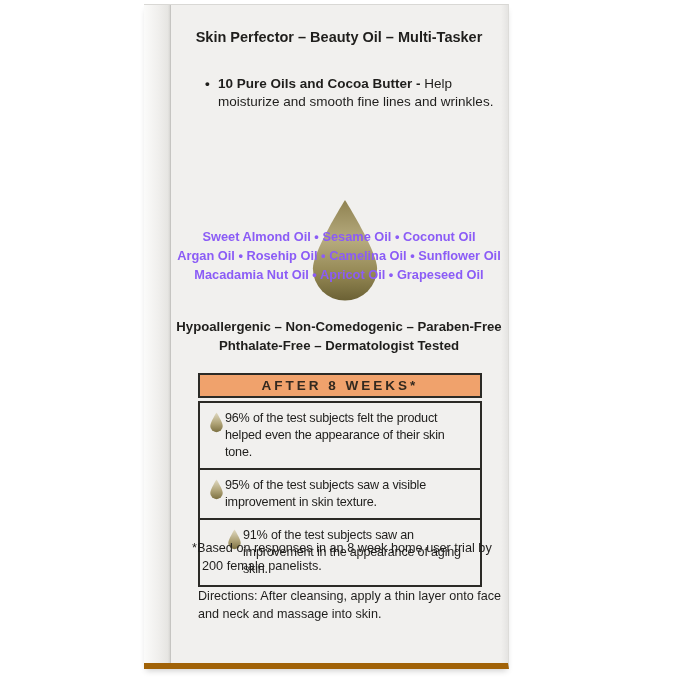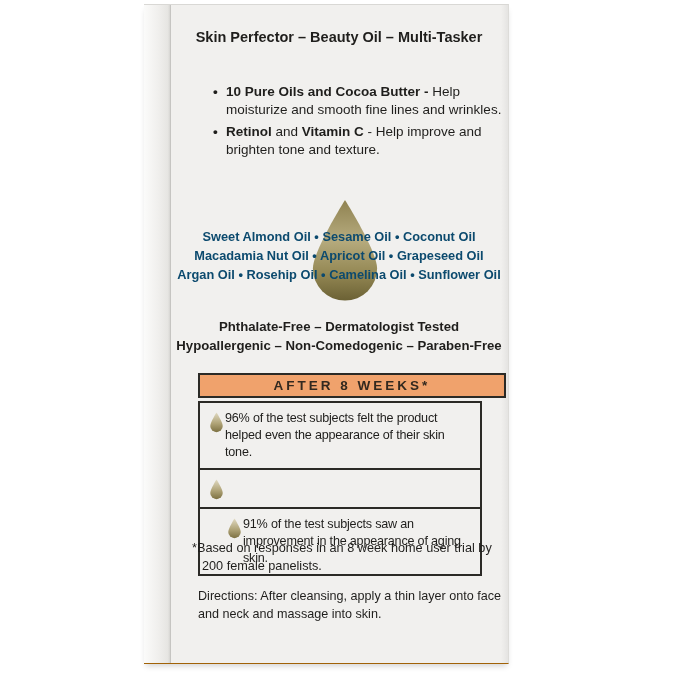--- a/index.html
+++ b/index.html
@@ -3,51 +3,51 @@
 <meta charset="utf-8">
 <style>
   html,body{margin:0;padding:0;}
   .canvas{
     position:relative;width:679px;height:679px;background:#ffffff;overflow:hidden;
     font-family:"Liberation Sans", sans-serif;color:#1f1e1c;
   }
   .package{
     position:absolute;left:144px;top:4px;width:364px;height:658px;
     background:#f1f0ee;
-    border-top:1px solid #d9d8d5;border-right:1px solid #dddcd9;border-bottom:1px solid #a16207;
+    border-top:1px solid #d9d8d5;border-right:1px solid #dddcd9;border-bottom:6px solid #a16207;
     box-shadow:0 4px 6px -2px rgba(0,0,0,0.18);
   }
   .edge{
     position:absolute;left:0;top:0;bottom:0;width:26px;
     background:linear-gradient(90deg,#fbfbfa,#f0efed 55%,#e6e5e2 92%,#d6d5d2 100%);
     border-right:1px solid #c6c5c2;
   }
   .package::after{
     content:"";position:absolute;right:0;top:0;bottom:0;width:7px;
     background:linear-gradient(90deg,rgba(0,0,0,0),rgba(0,0,0,0.05));
     pointer-events:none;
   }
   .content{position:absolute;left:26px;right:0;top:0;bottom:0;}
 
   .tagline{position:absolute;top:22px;left:0;right:0;text-align:center;
     font-weight:bold;font-size:14.5px;line-height:20px;color:#17161
 4;}
-  .bullets{position:absolute;top:70px;left:35px;width:292px;margin:8px;padding:0;list-style:none;}
+  .bullets{position:absolute;top:70px;left:35px;width:292px;margin:0;padding:0;list-style:none;}
   .bullets li{position:relative;padding-left:13px;margin:0 0 4px 0;font-size:13.5px;line-height:18px;}
   .bullets li::before{content:"\2022";position:absolute;left:0;top:0;font-weight:bold;}
   .bullets b{font-weight:bold;}
 
   .big-drop{position:absolute;left:130px;top:192px;width:90px;height:108px;}
   .oils{position:absolute;top:222px;left:0;right:0;text-align:center;
-    font-weight:bold;font-size:12.8px;line-height:19px;color:#0c4a6e;}
+    font-weight:bold;font-size:12.8px;line-height:19px;color:#8b5cf6;}
   .claims{position:absolute;top:312px;left:0;right:0;text-align:center;
     font-weight:bold;font-size:13.2px;line-height:19px;color:#17161 4;}
 
   .results-header{
-    position:absolute;left:28px;top:368px;width:308px;height:25px;box-sizing:border-box;
+    position:absolute;left:28px;top:368px;width:284px;height:25px;box-sizing:border-box;
     background:var(--accent-orange,#f0a26c);border:2px solid var(--border-dark,#2b2a26);
     text-align:center;font-weight:bold;font-size:13.5px;line-height:21px;
     letter-spacing:3px;color:#33291f;
   }
   .results-box{
     position:absolute;left:28px;top:396px;width:284px;box-sizing:border-box;
     border:2px solid var(--border-dark,#2b2a26);background:#f1f0ee;
   }
   .stat-row{display:flex;align-items:flex-start;padding:7px 6px 7px 8px;
     border-bottom:2px solid var(--border-dark,#2b2a26);}
@@ -68,44 +68,43 @@
   <div class="package">
     <div class="edge"></div>
     <div class="content">
 
       <div class="tagline">
         <div>Skin Perfector – Beauty Oil – Multi-Tasker</div>
       </div>
 
       <ul class="bullets">
         <li><b>10 Pure Oils and Cocoa Butter -</b><span> Help moisturize and smooth fine lines and wrinkles.</span></li>
-        <li><b>Retinol</b><span> and </span><b>Vitamin C</b><span> - Help improve and brighten tone and texture.</span></li>
       </ul>
 
       <svg class="big-drop" viewBox="0 0 60 74" xmlns="http://www.w3.org/2000/svg">
         <defs>
           <linearGradient id="gdrop" x1="0" y1="0" x2="0" y2="1">
             <stop offset="0%" stop-color="#8f8251"></stop>
             <stop offset="40%" stop-color="#b6ab7e"></stop>
             <stop offset="72%" stop-color="#958955"></stop>
             <stop offset="100%" stop-color="#6b6134"></stop>
           </linearGradient>
         </defs>
         <path d="M30 2 C30 2 8 37 8 49 a22 22 0 0 0 44 0 C52 37 30 2 30 2 Z" fill="url(#gdrop)"></path>
       </svg>
 
       <div class="oils">
         <div>Sweet Almond Oil • Sesame Oil • Coconut Oil</div>
+        <div>Argan Oil • Rosehip Oil • Camelina Oil • Sunflower Oil</div>
         <div>Macadamia Nut Oil • Apricot Oil • Grapeseed Oil</div>
-        <div>Argan Oil • Rosehip Oil • Camelina Oil • Sunflower Oil</div>
       </div>
 
       <div class="claims">
+        <div>Hypoallergenic – Non-Comedogenic – Paraben-Free</div>
         <div>Phthalate-Free – Dermatologist Tested</div>
-        <div>Hypoallergenic – Non-Comedogenic – Paraben-Free</div>
       </div>
 
       <div class="results-header">
         <span>AFTER 8 WEEKS*</span>
       </div>
 
       <div class="results-box">
         <div class="stat-row">
           <svg width="17" height="21" viewBox="0 0 60 74" xmlns="http://www.w3.org/2000/svg">
             <defs>
@@ -123,20 +122,21 @@
           <svg width="17" height="21" viewBox="0 0 60 74" xmlns="http://www.w3.org/2000/svg">
             <defs>
               <linearGradient id="gdrop-s2" x1="0" y1="0" x2="0" y2="1">
                 <stop offset="0%" stop-color="#e0d9c1"></stop>
                 <stop offset="55%" stop-color="#b0a478"></stop>
                 <stop offset="100%" stop-color="#7d7142"></stop>
               </linearGradient>
             </defs>
             <path d="M30 2 C30 2 8 37 8 49 a22 22 0 0 0 44 0 C52 37 30 2 30 2 Z" fill="url(#gdrop-s2)"></path>
           </svg>
+          <div class="stat-text">95% of the test subjects saw a visible improvement in skin texture.</div>
         </div>
         <div class="stat-row">
           <svg width="17" height="21" viewBox="0 0 60 74" xmlns="http://www.w3.org/2000/svg">
             <defs>
               <linearGradient id="gdrop-s3" x1="0" y1="0" x2="0" y2="1">
                 <stop offset="0%" stop-color="#e0d9c1"></stop>
                 <stop offset="55%" stop-color="#b0a478"></stop>
                 <stop offset="100%" stop-color="#7d7142"></stop>
               </linearGradient>
             </defs>

